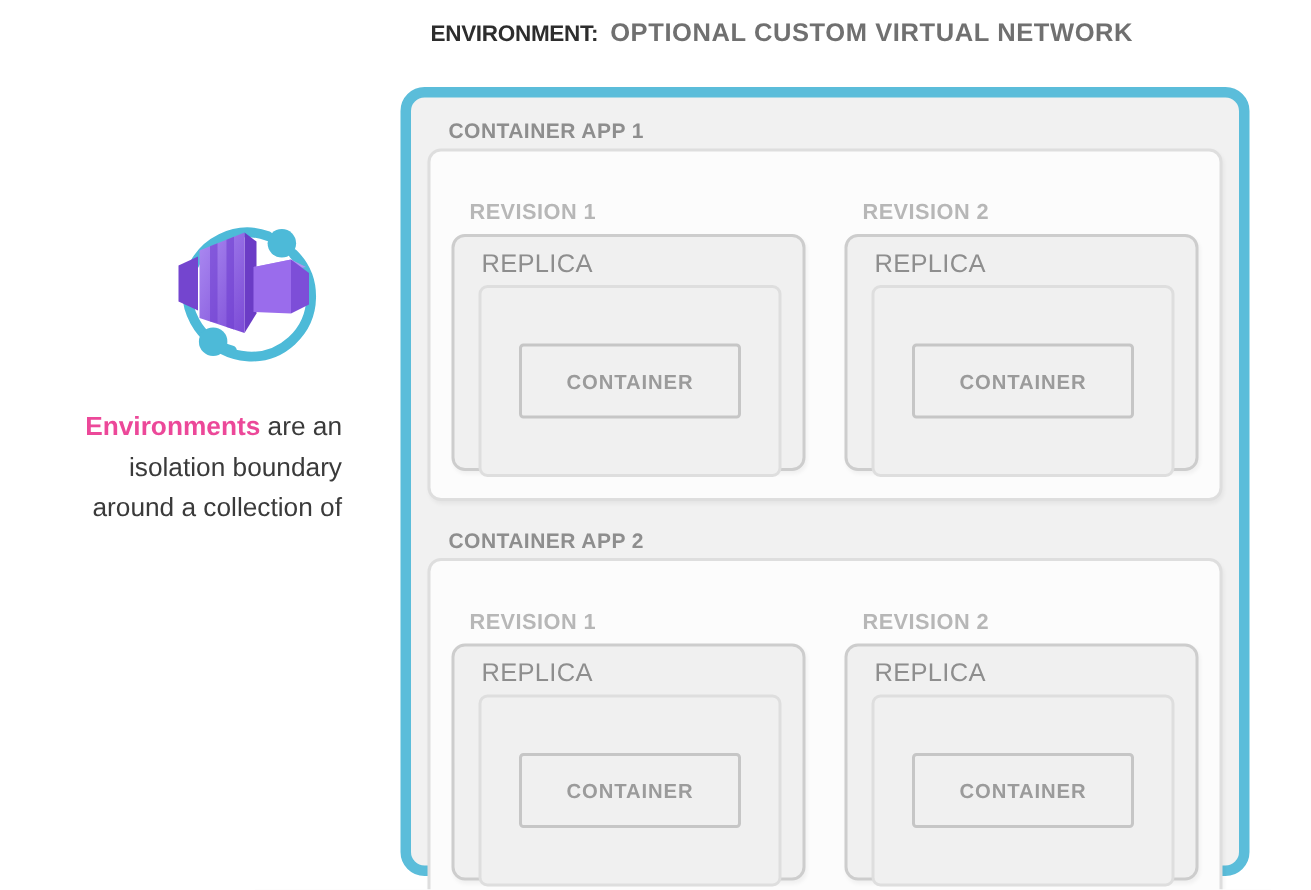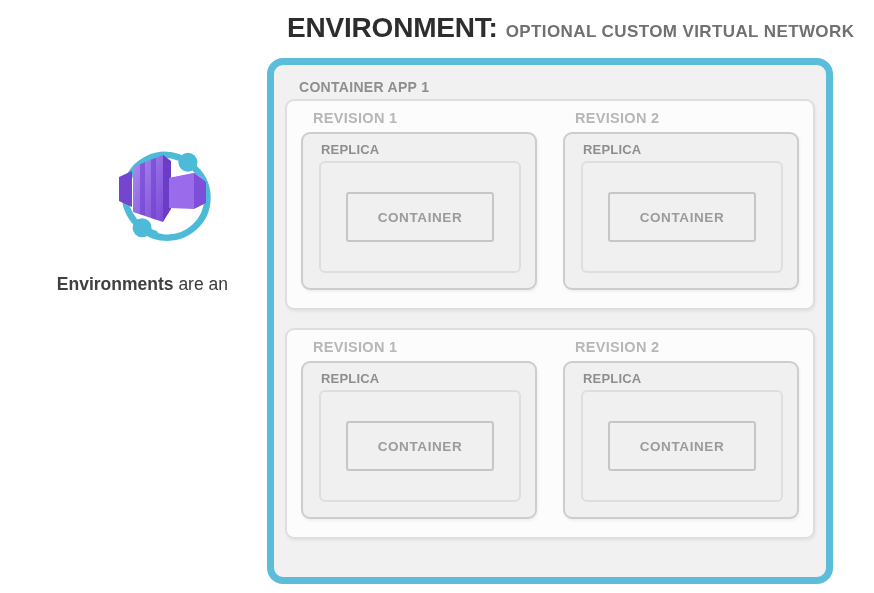--- a/index.html
+++ b/index.html
@@ -24,48 +24,48 @@
   }
   *{margin:0;padding:0;box-sizing:border-box;}
   html,body{background:#ffffff;}
   body{font-family:"Liberation Sans", sans-serif;}
   .stage{position:relative;width:874px;height:593px;background:#ffffff;overflow:hidden;}
 
   
   .app-icon{position:absolute;left:115px;top:145px;width:100px;height:100px;}
   .caption{position:absolute;left:12px;top:271px;width:216px;text-align:right;
            font-size:17.5px;line-height:27px;color:var(--caption-color);}
-  .caption .lead{font-weight:bold;color:#404040;}
+  .caption .lead{font-weight:bold;color:#ec4899;}
 
   
   .env-title{position:absolute;left:287px;top:12px;display:flex;align-items:baseline;white-space:nowrap;}
-  .env-title .t-big{font-size:28px;font-weight:bold;color:var(--title-color);letter-spacing:-0.2px;}
+  .env-title .t-big{font-size:15px;font-weight:bold;color:var(--title-color);letter-spacing:-0.2px;}
   .env-title .t-small{font-size:17px;font-weight:bold;color:var(--subtitle-color);
                       letter-spacing:0.4px;margin-left:8px;}
 
   
   .environment{position:absolute;left:267px;top:58px;width:566px;height:526px;
                border:7px solid var(--environment-border);border-radius:16px;
                background:var(--environment-fill);padding:12px 11px;}
   .app-label{font-size:14px;font-weight:bold;color:var(--label-gray);
              letter-spacing:0.3px;margin:2px 0 4px 14px;}
   .app-group-2{margin-top:18px;}
   .app-panel{background:var(--panel-fill);border:2px solid var(--panel-border);
              border-radius:9px;padding:9px 14px 18px;
              box-shadow:1px 2px 3px rgba(0,0,0,0.05);}
-  .revisions{display:flex;gap:26px;}
+  .revisions{display:flex;gap:26px;margin-top:24px;}
   .revision{flex:1;min-width:0;}
   .revision-label{font-size:14.5px;font-weight:bold;color:var(--label-light-gray);
                   letter-spacing:0.3px;margin:0 0 6px 12px;}
   .replica{height:158px;background:var(--replica-fill);border:2px solid var(--replica-border);
            border-radius:9px;padding:6px 14px 18px 16px;
            box-shadow:1px 2px 3px rgba(0,0,0,0.05);}
-  .replica-label{font-size:13px;font-weight:bold;color:var(--label-gray);
+  .replica-label{font-size:17px;font-weight:normal;color:var(--label-gray);
                  letter-spacing:0.2px;margin:2px 0 4px 2px;}
-  .pod{height:112px;border:2px solid var(--pod-border);border-radius:6px;
+  .pod{height:128px;border:2px solid var(--pod-border);border-radius:6px;
        background:var(--replica-fill);display:flex;align-items:center;justify-content:center;}
   .container-box{width:148px;height:50px;border:2px solid var(--container-border);
                  border-radius:3px;background:var(--replica-fill);
                  display:flex;align-items:center;justify-content:center;}
   .container-label{font-size:13.5px;font-weight:bold;color:var(--container-label-gray);
                    letter-spacing:0.6px;}
 
   
   .orbit{stroke:var(--icon-teal);fill:none;stroke-width:6.5;stroke-linecap:round;}
   .dot{fill:var(--icon-teal);}
@@ -103,20 +103,22 @@
       <polygon class="cube-side" points="79,28 91,37 91,58 79,64"></polygon>
     </g>
     <g>
       <circle class="dot" cx="72.9" cy="17.2" r="9.5"></circle>
       <circle class="dot" cx="27.1" cy="82.8" r="9.5"></circle>
     </g>
   </svg>
 
   <div class="caption">
     <div><span class="lead">Environments</span><span> are an</span></div>
+    <div>isolation boundary</div>
+    <div>around a collection of</div>
   </div>
 
   <div class="env-title">
     <span class="t-big">ENVIRONMENT:</span>
     <span class="t-small">OPTIONAL CUSTOM VIRTUAL NETWORK</span>
   </div>
 
   <div class="environment">
 
     <div class="app-group">
@@ -146,20 +148,21 @@
                 </div>
               </div>
             </div>
           </div>
 
         </div>
       </div>
     </div>
 
     <div class="app-group app-group-2">
+      <div class="app-label">CONTAINER APP 2</div>
       <div class="app-panel">
         <div class="revisions">
 
           <div class="revision">
             <div class="revision-label">REVISION 1</div>
             <div class="replica">
               <div class="replica-label">REPLICA</div>
               <div class="pod">
                 <div class="container-box">
                   <span class="container-label">CONTAINER</span>

